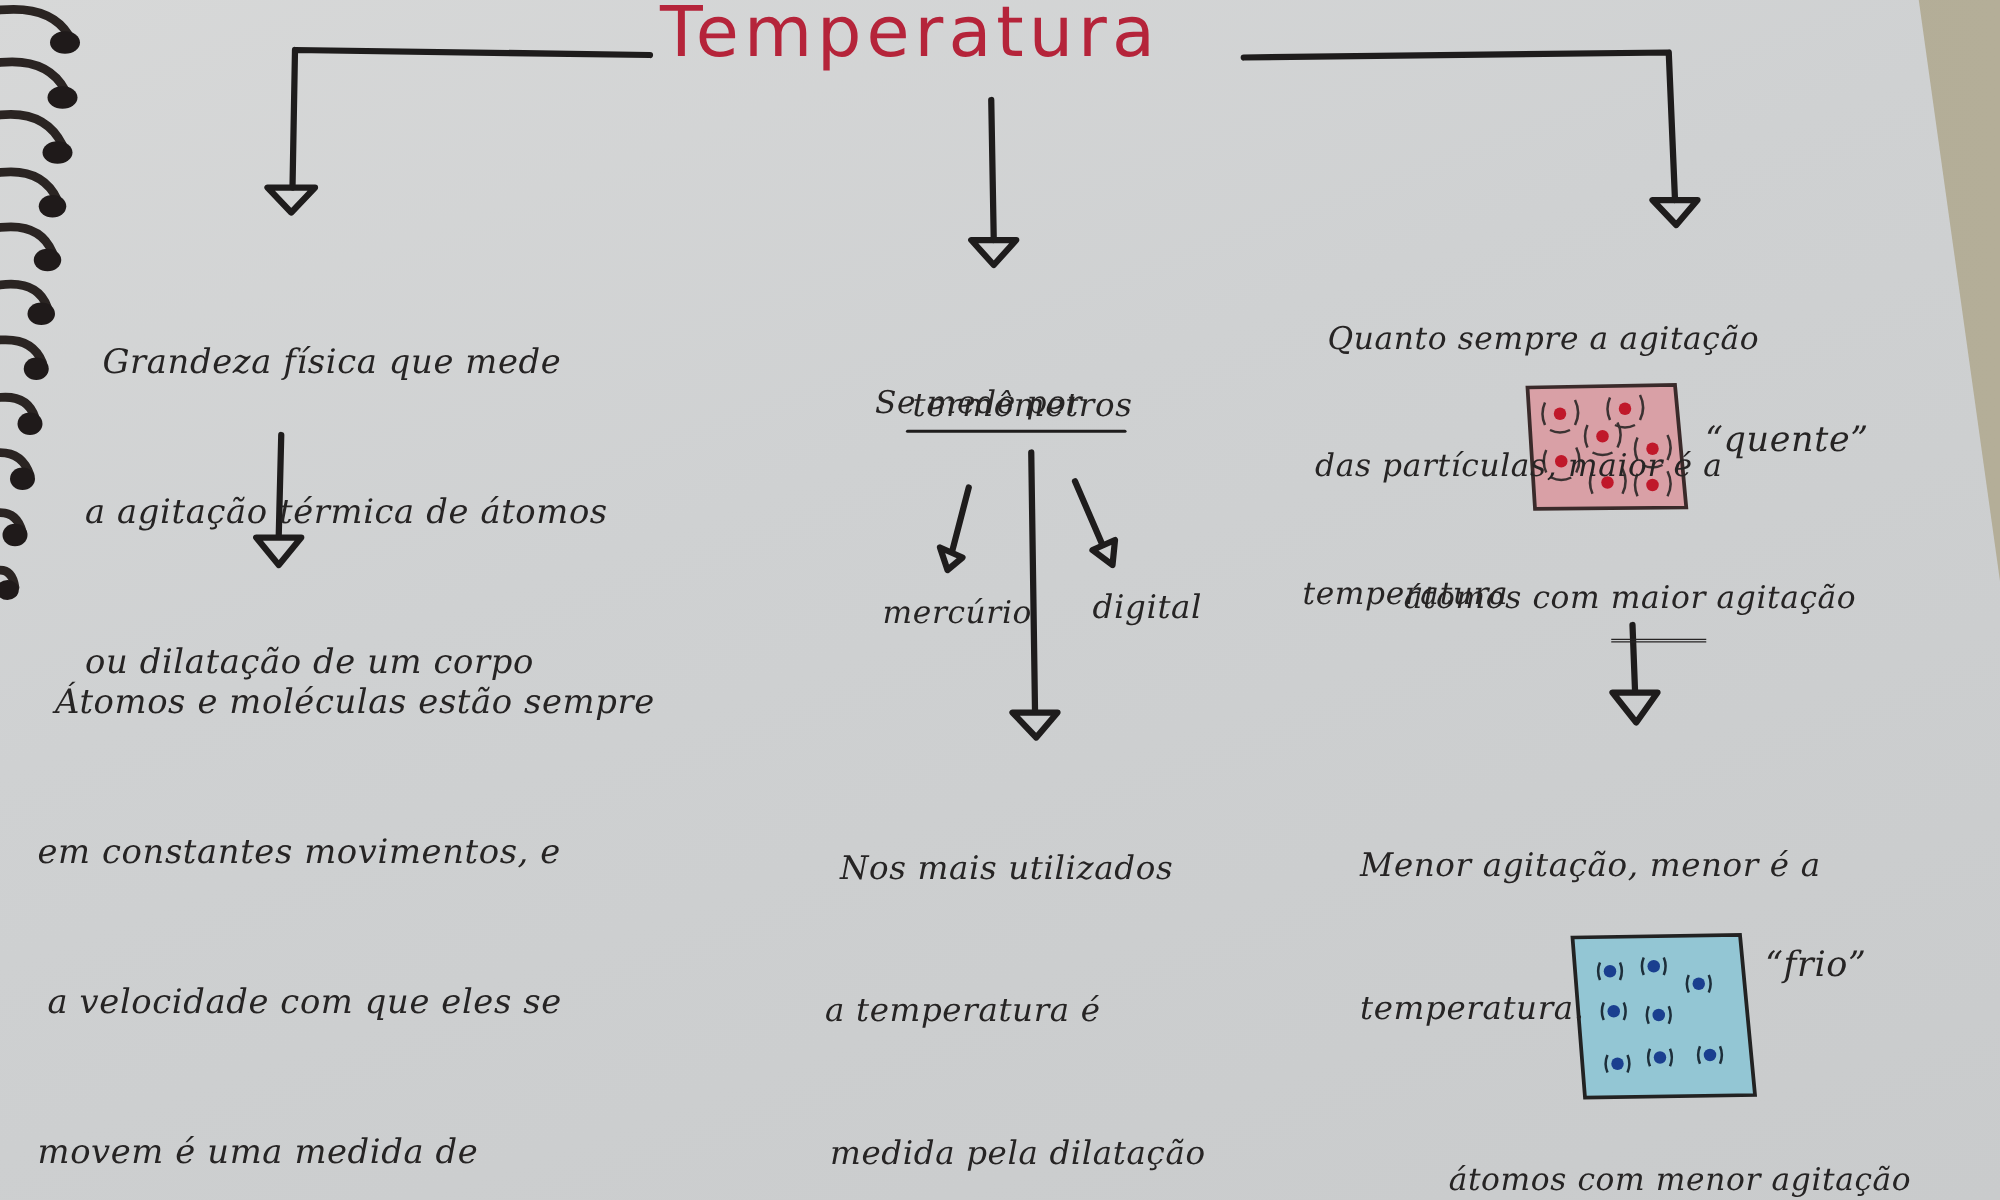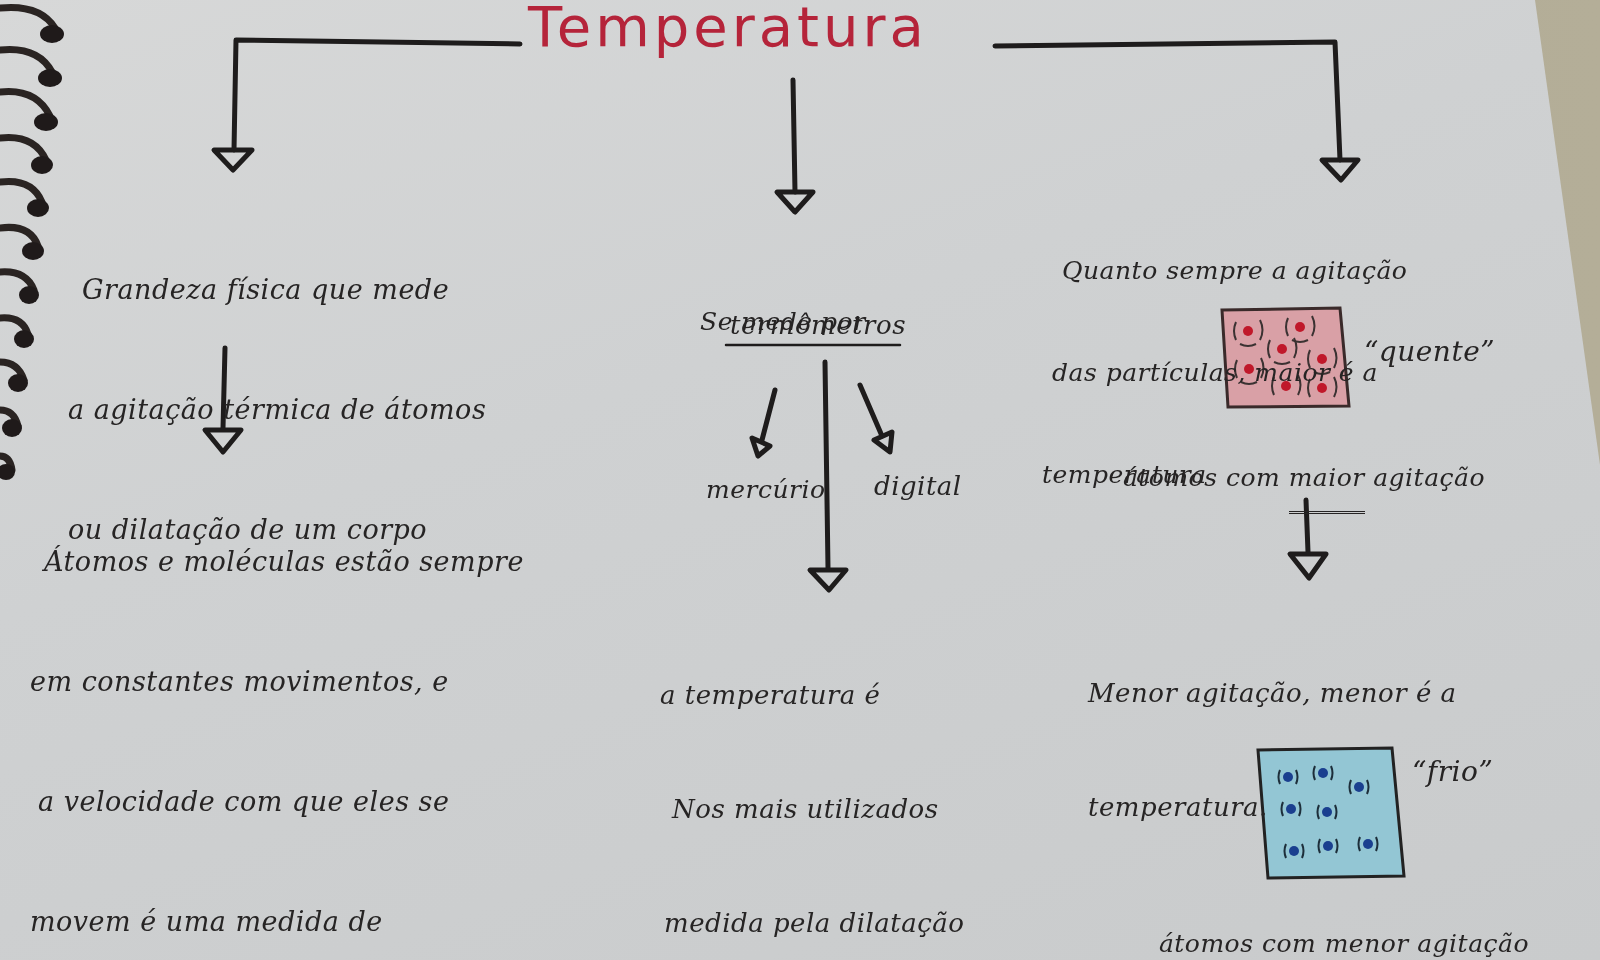--- a/index.html
+++ b/index.html
@@ -182,22 +182,22 @@
 
 <div class="hand" style="left:680px; top:232px; font-size:25px; line-height:36px;text-align:center;">
   <div style="padding-left:20px;">Se mede por</div>
 </div>
 <div class="hand" style="left:730px; top:305px; font-size:26px;">termômetros</div>
 
 <div class="hand" style="left:682px; top:470px; font-size:25px;margin-left:24px;">mercúrio</div>
 <div class="hand" style="left:874px; top:466px; font-size:26px;">digital</div>
 
 <div class="hand" style="left:660px; top:600px; font-size:26px; line-height:38px;">
+  <div style="padding-left:12px;">Nos mais utilizados</div>
   <div>a temperatura é</div>
-  <div style="padding-left:12px;">Nos mais utilizados</div>
   <div style="padding-left:4px;">medida pela dilatação</div>
   
 </div>
 
 <div class="hand" style="left:1042px; top:186px; font-size:25px; line-height:34px;">
   <div style="padding-left:20px;">Quanto sempre a agitação</div>
   <div style="padding-left:10px;">das partículas, maior é a</div>
   <div>temperatura</div>
 </div>
 

